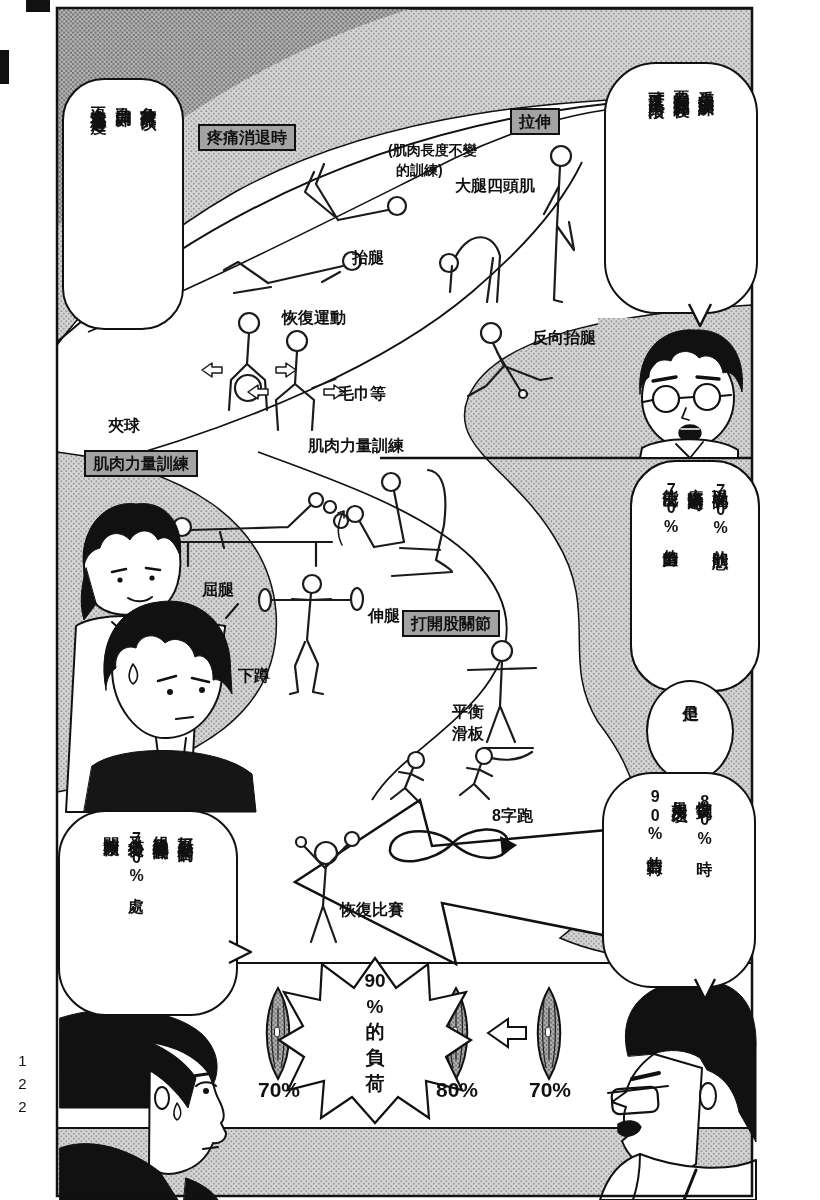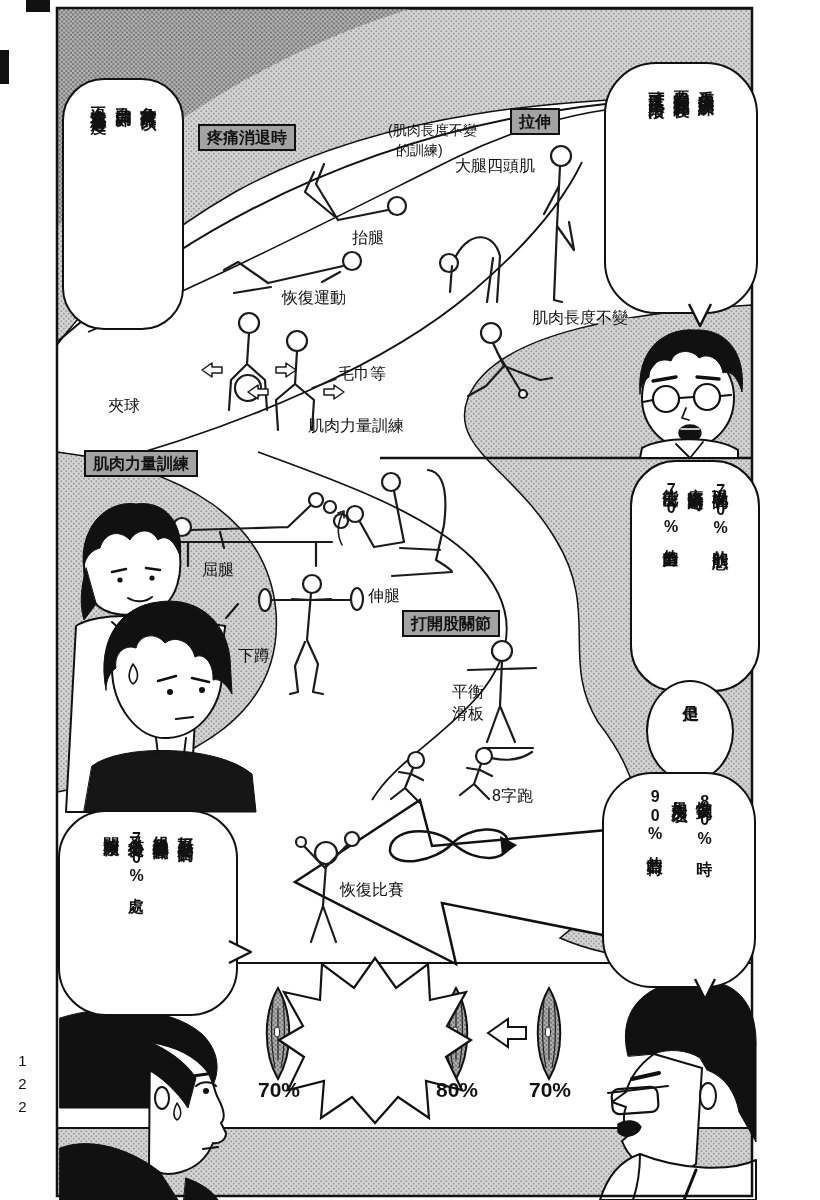--- a/index.html
+++ b/index.html
@@ -10,21 +10,21 @@
   
   .bubble{position:absolute;background:#fff;border:2.5px solid #111;z-index:3;
           display:flex;justify-content:center;}
   .bubble .vt{writing-mode:vertical-rl;text-orientation:upright;
               font-weight:700;font-size:16px;letter-spacing:1.5px;line-height:1.55;
               padding:14px 4px;}
   .bubble .vt div{white-space:nowrap;}
   
   .lblbox{position:absolute;border:2px solid #111;background:#a3a3a3;padding:0 7px;
           font-weight:700;font-size:16px;line-height:1.45;white-space:nowrap;z-index:2;}
-  .lbl{position:absolute;font-weight:400;font-size:16px;white-space:nowrap;z-index:2;}
+  .lbl{position:absolute;font-weight:700;font-size:16px;white-space:nowrap;z-index:2;margin-top:20px;}
   .lbl.small{font-size:14px;}
   .burst-text{position:absolute;z-index:2;display:flex;flex-direction:column;align-items:center;
               font-weight:700;font-size:19px;line-height:1.35;}
   .pct{position:absolute;z-index:2;font-weight:700;font-size:21px;width:70px;text-align:center;}
   .pagenum{position:absolute;left:14px;top:1052px;writing-mode:vertical-rl;text-orientation:upright;
            font-size:15px;letter-spacing:6px;font-weight:400;z-index:2;}
   .tailsvg{position:absolute;z-index:4;}
 </style>
 </head>
 <body>
@@ -306,31 +306,38 @@
   <div class="lblbox" style="left:198px;top:124px">疼痛消退時</div>
   <div class="lbl small" style="left:388px;top:122px">(肌肉長度不變</div>
   <div class="lbl small" style="left:396px;top:142px">的訓練)</div>
   <div class="lblbox" style="left:510px;top:108px">拉伸</div>
   <div class="lblbox" style="left:84px;top:450px">肌肉力量訓練</div>
   <div class="lblbox" style="left:402px;top:610px">打開股關節</div>
 
   <div class="lbl" style="left:455px;top:156px">大腿四頭肌</div>
   <div class="lbl" style="left:352px;top:228px">抬腿</div>
   <div class="lbl" style="left:282px;top:288px">恢復運動</div>
-  <div class="lbl" style="left:532px;top:308px">肌肉長度不變</div>
+  <div class="lbl" style="left:532px;top:308px">反向抬腿</div>
   <div class="lbl" style="left:108px;top:396px">夾球</div>
   <div class="lbl" style="left:338px;top:364px">毛巾等</div>
   <div class="lbl" style="left:308px;top:416px">肌肉力量訓練</div>
   <div class="lbl" style="left:202px;top:560px">屈腿</div>
   <div class="lbl" style="left:368px;top:586px">伸腿</div>
   <div class="lbl" style="left:238px;top:646px">下蹲</div>
   <div class="lbl" style="left:452px;top:682px">平衡</div>
   <div class="lbl" style="left:452px;top:704px">滑板</div>
   <div class="lbl" style="left:492px;top:786px">8字跑</div>
   <div class="lbl" style="left:340px;top:880px">恢復比賽</div>
 
+  <div class="burst-text" style="left:352px;top:968px;width:46px">
+    <div>90</div>
+    <div>%</div>
+    <div>的</div>
+    <div>負</div>
+    <div>荷</div>
+  </div>
   <div class="pct" style="left:244px;top:1078px">70%</div>
   <div class="pct" style="left:422px;top:1078px">80%</div>
   <div class="pct" style="left:515px;top:1078px">70%</div>
 
   <div class="pagenum">122</div>
 
 </div>
 
 </body></html>

